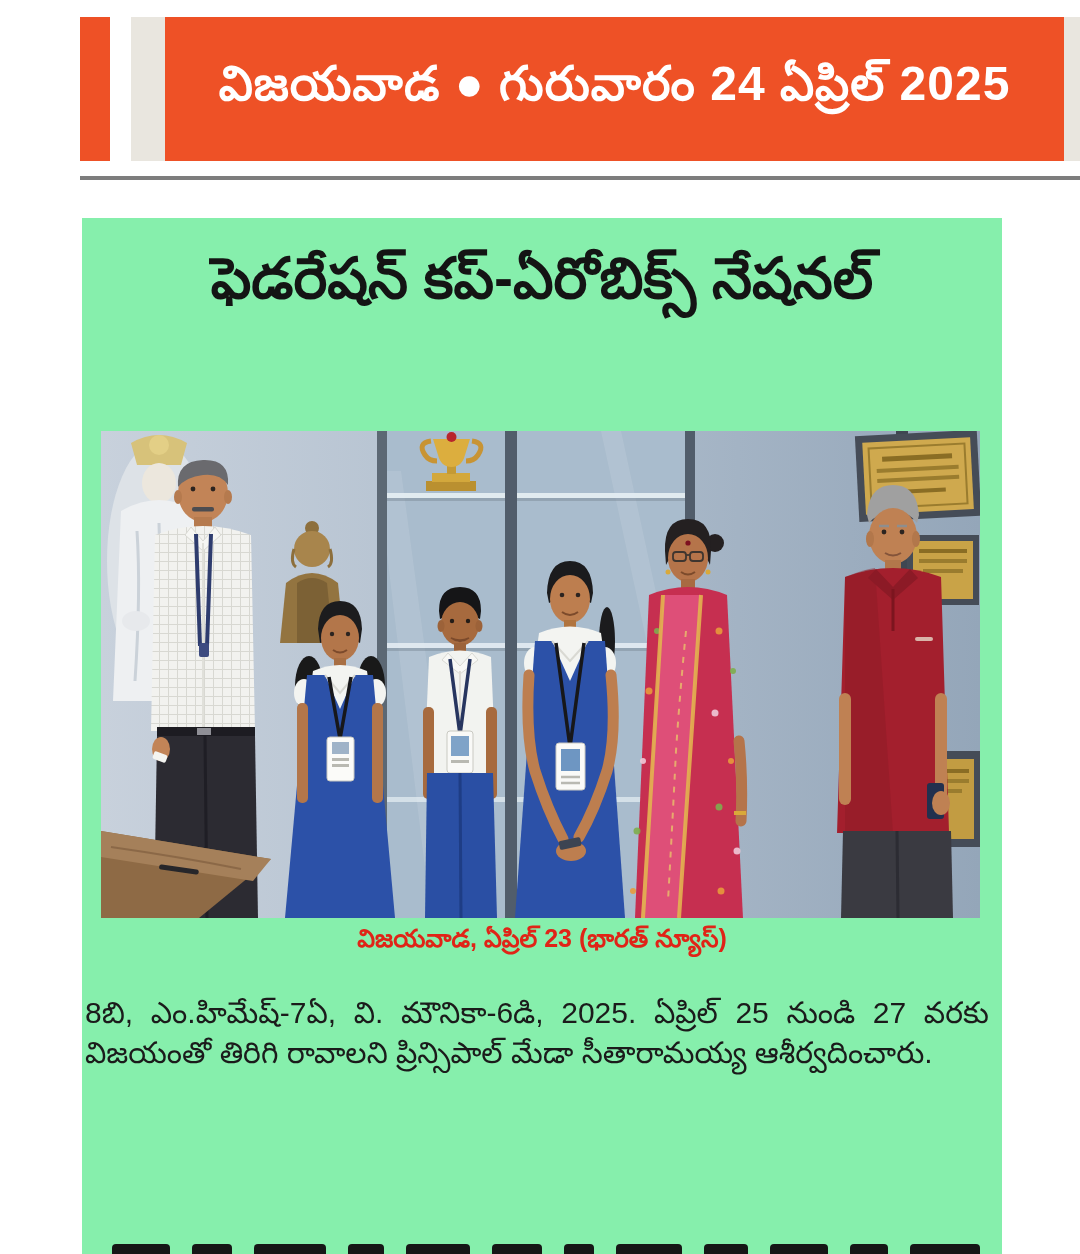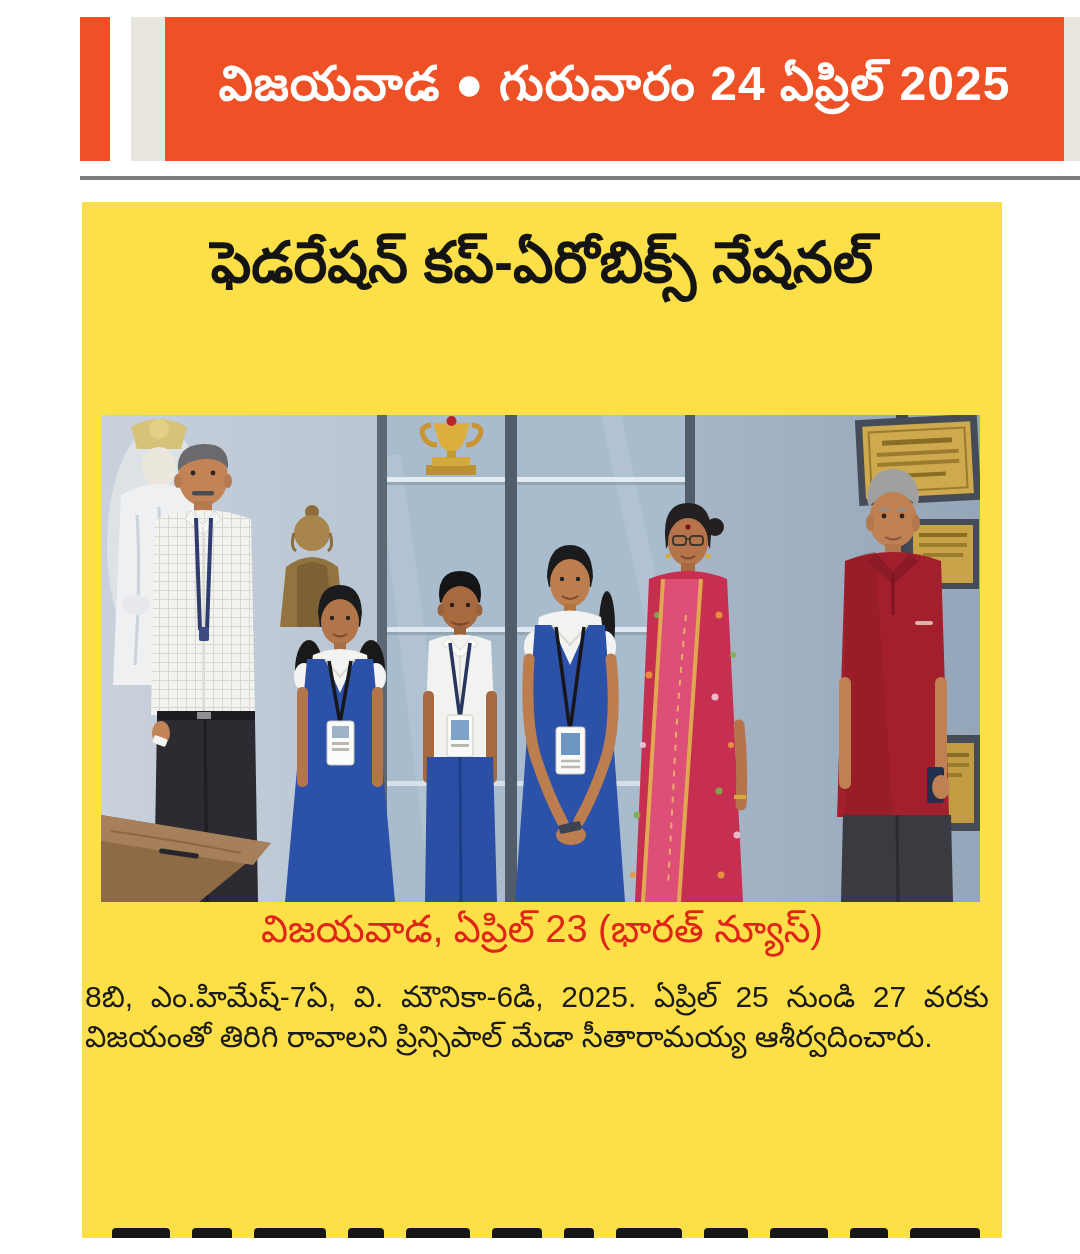--- a/index.html
+++ b/index.html
@@ -12,31 +12,31 @@
   .mast-left{left:80px;top:17px;width:30px;height:144px;background:#ee5126;}
   .mast-gap{left:131px;top:17px;width:34px;height:144px;background:#e9e6df;}
   .mast-main{
     left:165px;top:17px;width:899px;height:144px;background:#ee5126;
     display:flex;align-items:center;justify-content:center;
   }
   .mast-main span{color:#ffffff;font-size:48px;font-weight:700;letter-spacing:1px;white-space:nowrap;}
   .mast-right{left:1064px;top:17px;width:16px;height:144px;background:#e9e6df;}
   .rule{left:80px;top:176px;width:1000px;height:4px;background:#7d7d7d;}
   
-  .article{left:82px;top:202px;width:920px;height:1036px;background:#fde047;}
+  .article{left:82px;top:218px;width:920px;height:1036px;background:#86efac;}
   .headline{
     left:0;top:20px;width:100%;text-align:center;margin:0;
     font-size:57px;line-height:81px;font-weight:700;color:#141414;
   }
   .headline span{display:block;}
   .photo{left:19px;top:213px;width:879px;height:487px;overflow:hidden;background:#b3c0d0;}
   .photo svg{display:block;}
   .caption{
     left:0;top:706px;width:100%;text-align:center;
-    font-size:38px;font-weight:400;color:#e02417;
+    font-size:25px;font-weight:700;color:#e02417;
   }
   .body-text{left:3px;top:775px;width:904px;}
   .body-text p{
     margin:0;font-size:30px;line-height:39.6px;color:#1b1b1b;
     text-align:justify;text-align-last:justify;white-space:normal;
   }
   .body-text p.first{text-indent:26px;}
   .body-text p.last{text-align-last:auto;}
   
   .clipped{left:30px;top:1026px;width:872px;height:10px;overflow:hidden;display:flex;gap:22px;}

